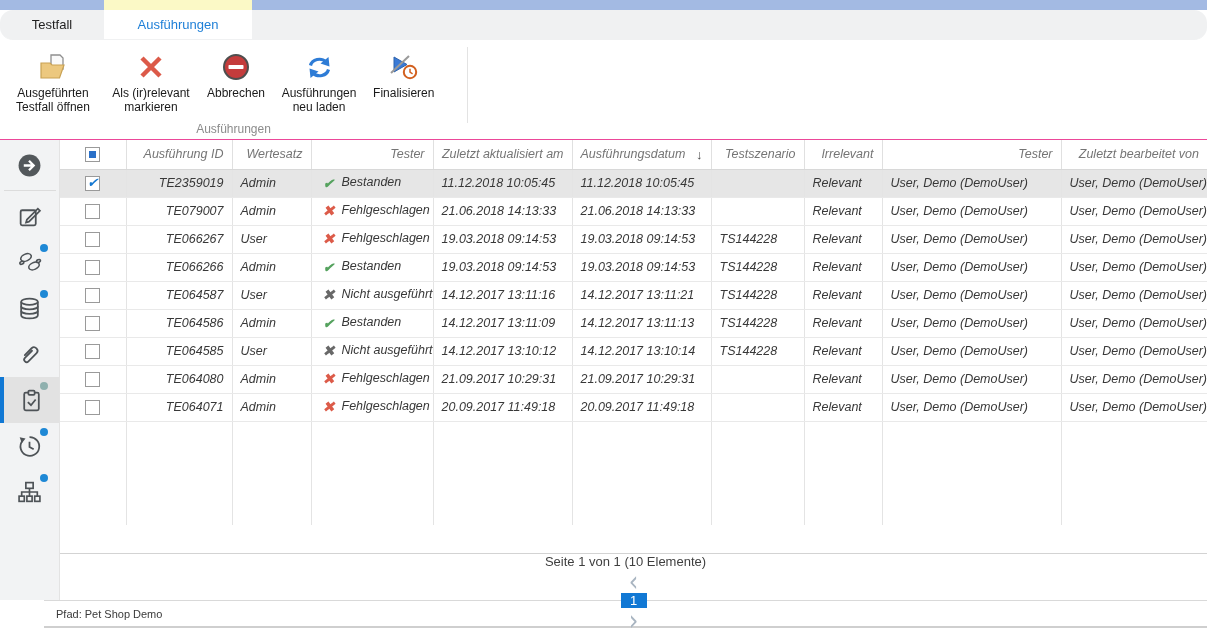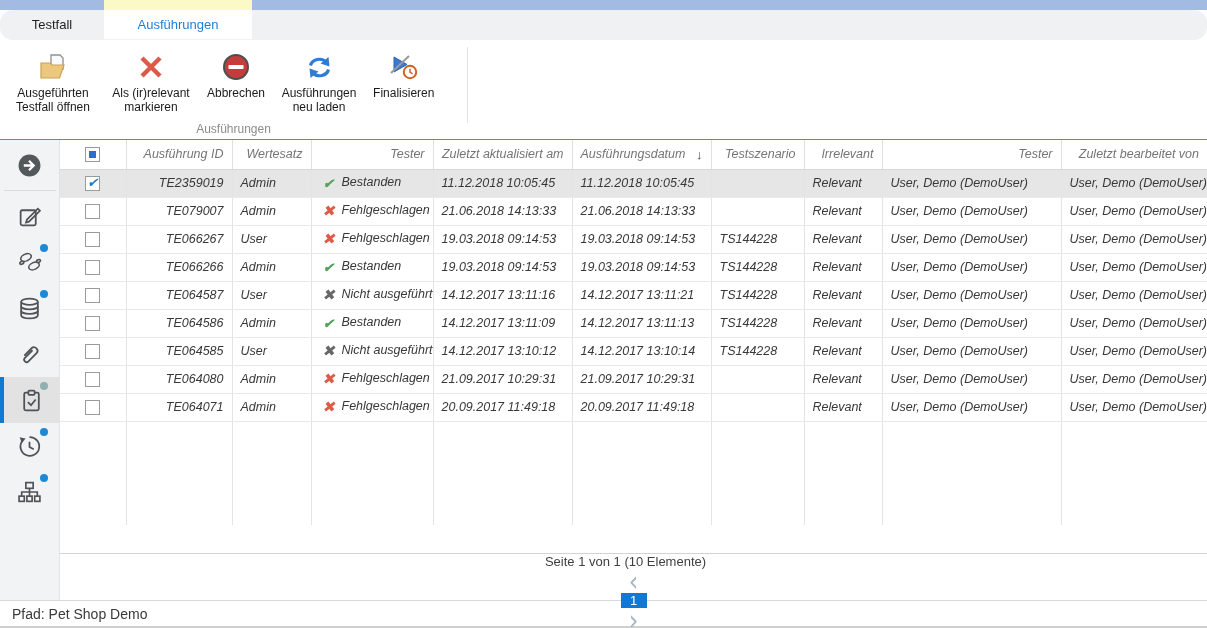--- a/index.html
+++ b/index.html
@@ -65,21 +65,21 @@
   .pager { height:47px; border-top:1px solid #d3d3d3; display:flex; align-items:center; padding:0 16px; font-size:13px; color:#3f3f3f; background:#fff;flex-direction:column; }
   .pg-info { margin-right:16px; }
   .chev { font-size:24px; color:#a9b5c1; margin:0 7px; line-height:1; font-family:"DejaVu Sans", sans-serif; transform:scaleY(1.2); }
   .pg-num { width:26px; height:26px; background:#1178d4; color:#fff; display:flex; align-items:center; justify-content:center; font-size:13px; }
   .pg-right { margin-left:auto; display:flex; align-items:center; }
   .anz-lbl { margin-right:12px; }
   .anz { min-width:32px; height:26px; display:flex; align-items:center; justify-content:center; padding:0 7px; font-size:11px; color:#2f2f2f; margin-left:8px; }
   .anz.selected { background:#1178d4; color:#fff; }
 
   
-  .statusbar { height:28px; border-top:1px solid #d9d9d9; border-bottom:2px solid #cfcfcf; display:flex; align-items:center; padding:8px 12px; font-size:14px; color:#3a3a3a; background:#fff; }
+  .statusbar { height:28px; border-top:1px solid #d9d9d9; border-bottom:2px solid #cfcfcf; display:flex; align-items:center; padding:8px 12px; font-size:11px; color:#3a3a3a; background:#fff;margin-left:44px; }
 
   svg { display:block; }
 </style>
 </head>
 <body>
 
 <div class="app">
 
   <div class="topstrip">
     <div class="yellowseg"></div>

